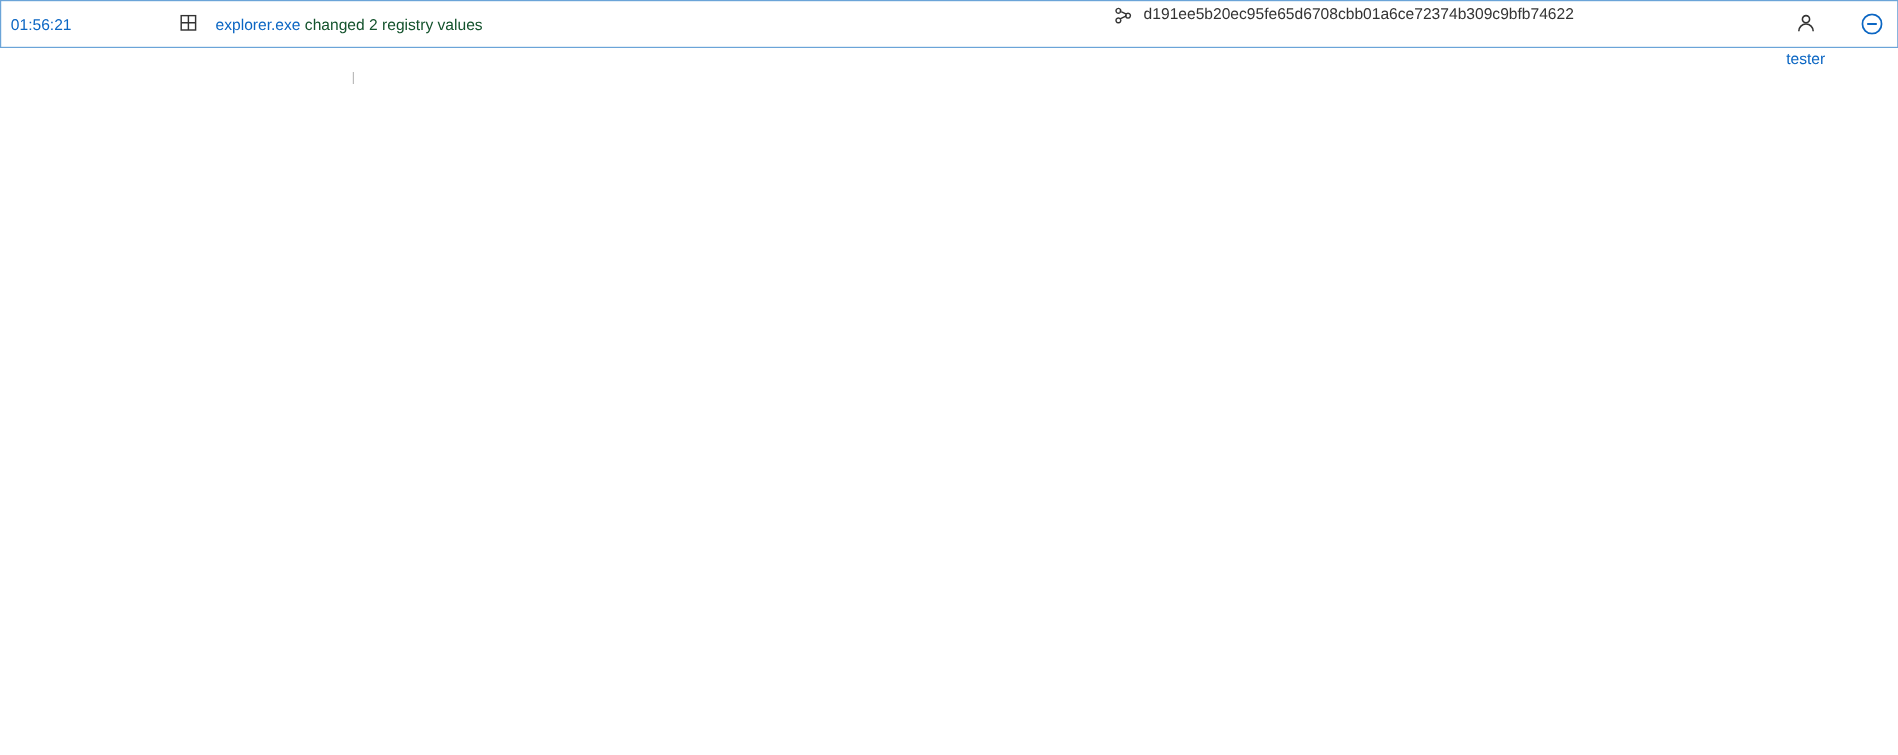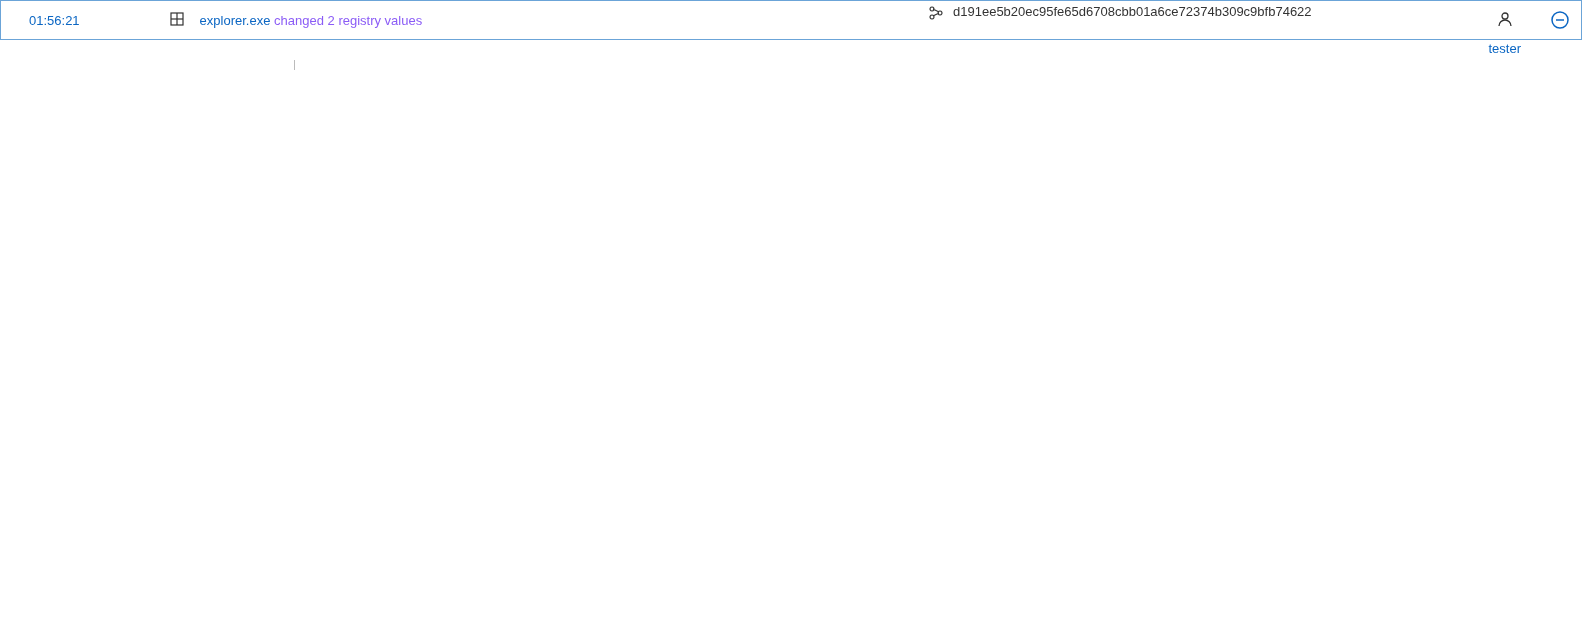--- a/index.html
+++ b/index.html
@@ -8,24 +8,24 @@
   
   .header-row {
     display: flex;
     align-items: center;
     border: 1px solid #6ba4d8;
     background: #fff;
     height: 40px;
     padding: 0 8px;
     position: relative;
   }
-  .timestamp { color: #0b66c3; margin-left: 20px; margin-right: 90px; text-align: center; }
+  .timestamp { color: #0b66c3; margin-left: 0; margin-right: 90px; text-align: center; }
   .reg-icon-h { width: 16px; height: 16px; margin-right: 14px; }
   .link-blue { color: #0b66c3; cursor: pointer; }
-  .summary-text { color: #8b5cf6; margin-top: 46px; }
+  .summary-text { color: #14532d; margin-top: 46px; }
   .hash-block {
     position: absolute;
     left: 928px;
     top: 2px;
     display: flex;
     align-items: flex-end;
     gap: 8px;
   }
   .hash-lines { display: flex; flex-direction: column; line-height: 18px; font-size: 13px; }
   .user-block {

